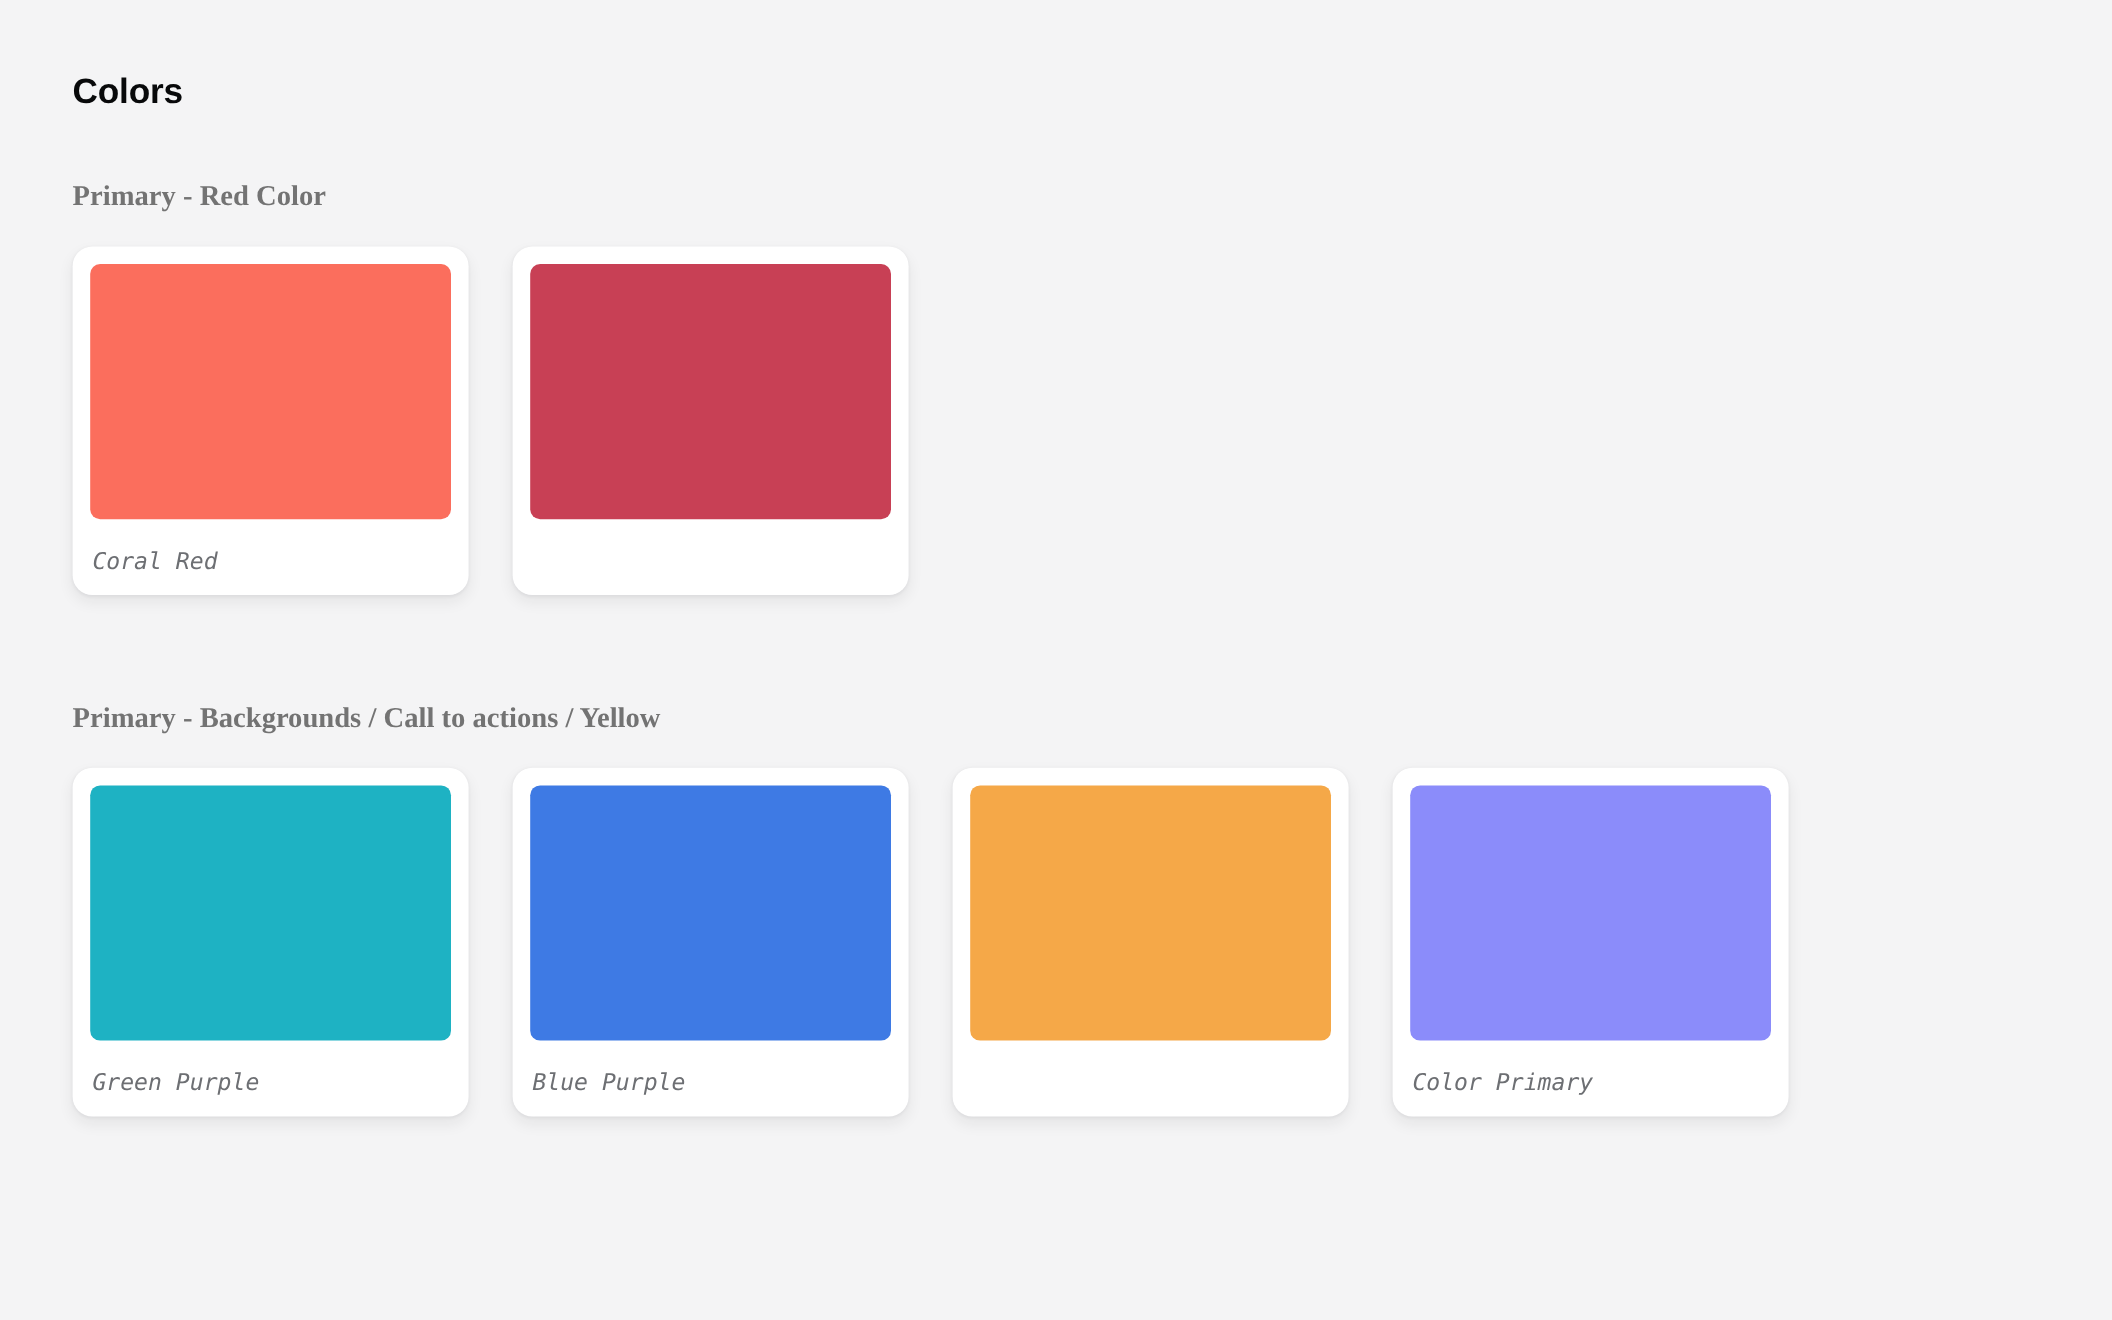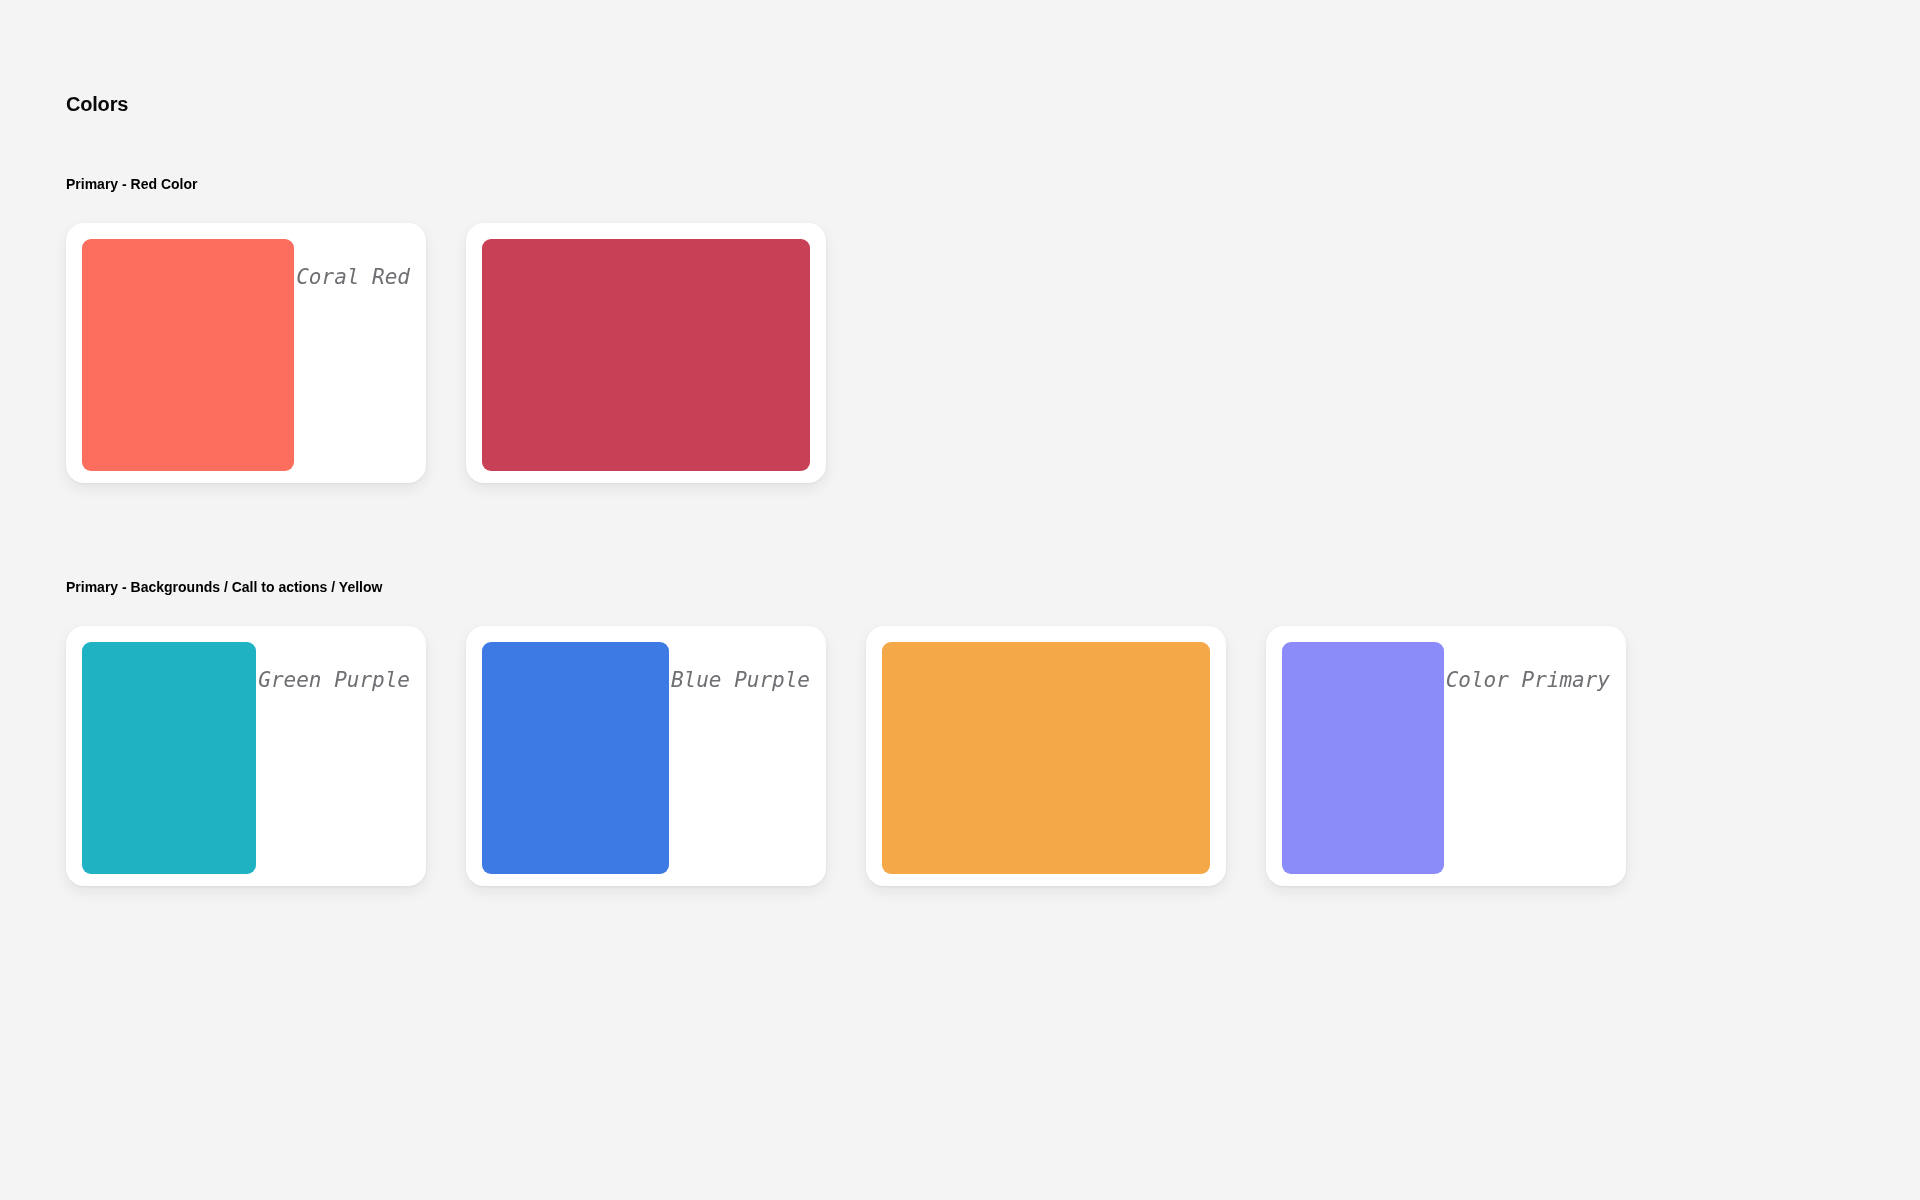--- a/index.html
+++ b/index.html
@@ -18,61 +18,60 @@
 
   .page {
     position: relative;
     width: 1920px;
     height: 1200px;
     padding: 0 66px;
   }
 
   .page-title {
     font-family: "Liberation Sans", sans-serif;
-    font-size: 20px;
+    font-size: 32px;
     font-weight: 700;
     color: #08090a;
     letter-spacing: -0.2px;
     padding-top: 64px;
     line-height: 1.2;
-    margin-top: 28px;
   }
 
   .section {
     margin-top: 0;
   }
 
   .section-red { padding-top: 60px; }
   .section-bg  { padding-top: 96px; }
 
   .section-title {
-    font-family: Liberation Sans, sans-serif;
-    font-size: 14px;
+    font-family: Liberation Serif, serif;
+    font-size: 26px;
     font-weight: 700;
-    color: #000000;
+    color: #737373;
     letter-spacing: 0px;
     line-height: 1.2;
   }
 
   .swatch-row {
     display: flex;
     flex-wrap: nowrap;
     gap: 40px;
     margin-top: 30px;
   }
 
   .swatch-card {
     width: 360px;
     background: #ffffff;
     border-radius: 18px;
     padding: 16px 16px 12px 16px;
     box-shadow: 0 6px 14px rgba(22, 24, 31, 0.07),
                 0 1px 3px rgba(22, 24, 31, 0.05);
     display: flex;
-    flex-direction: row;
+    flex-direction: column;
   }
 
   .swatch-chip {
     width: 100%;
     height: 232px;
     border-radius: 9px;
   }
 
   .swatch-label {
     font-family: "DejaVu Sans Mono", "Liberation Mono", monospace;

